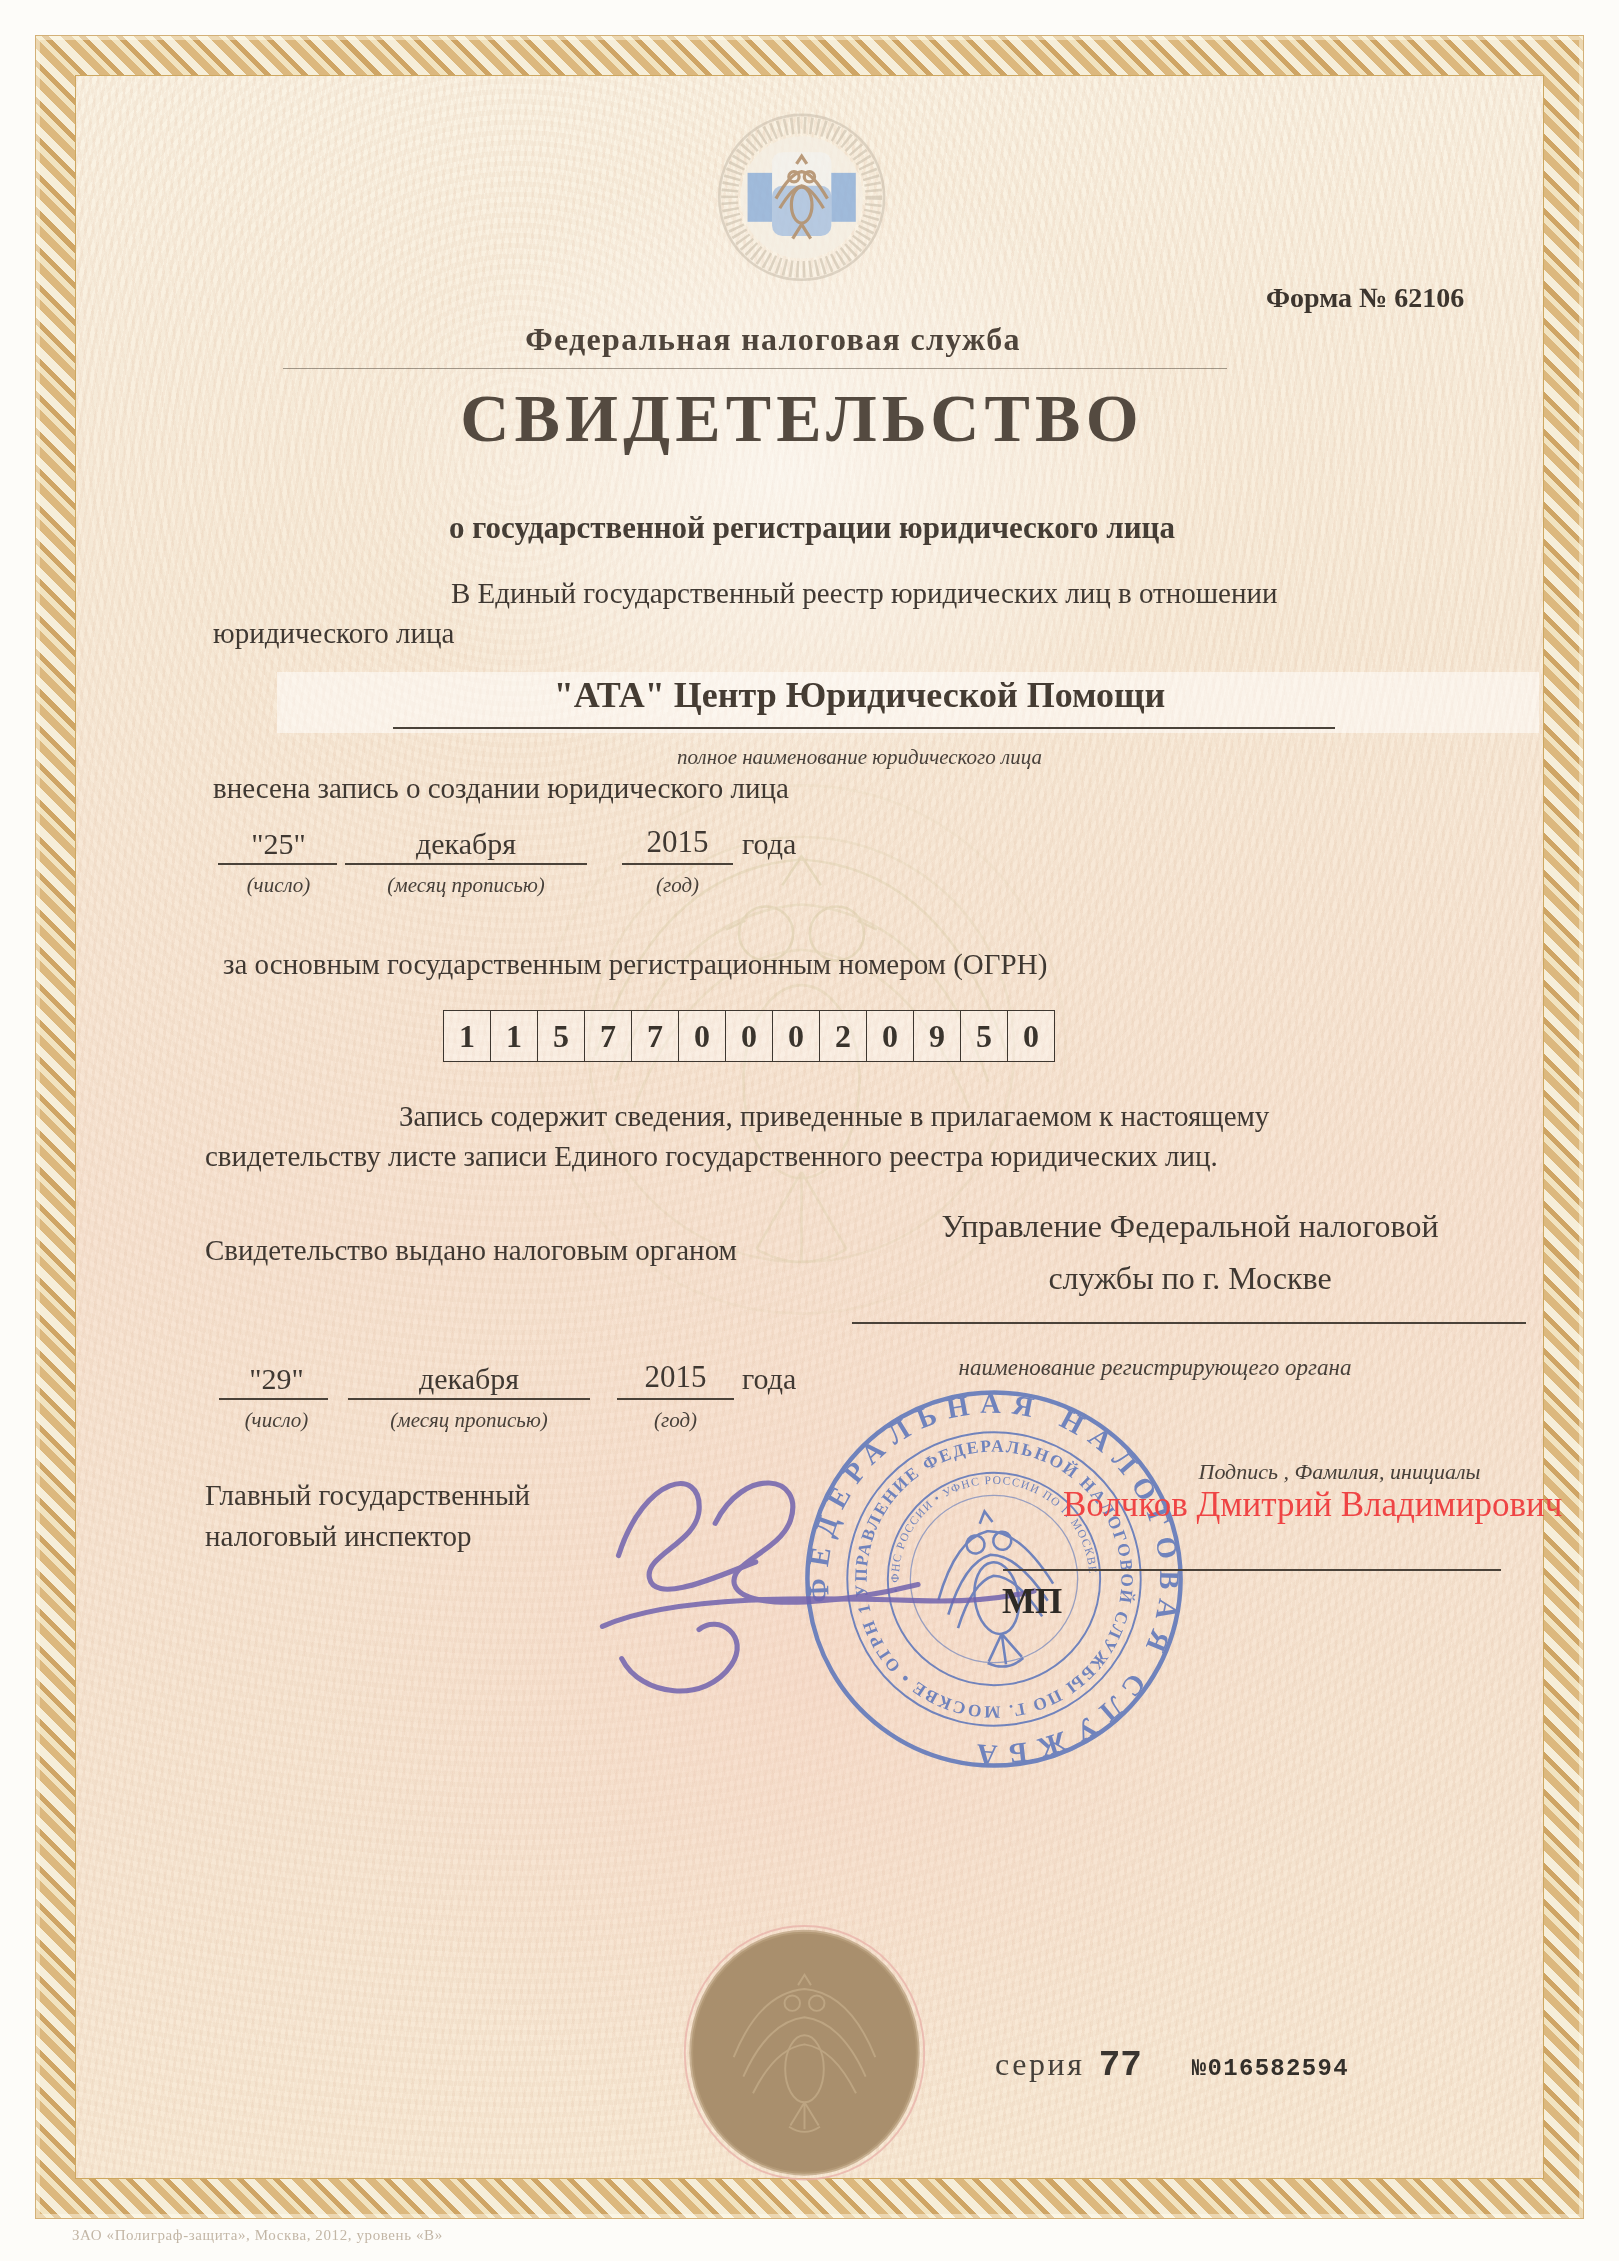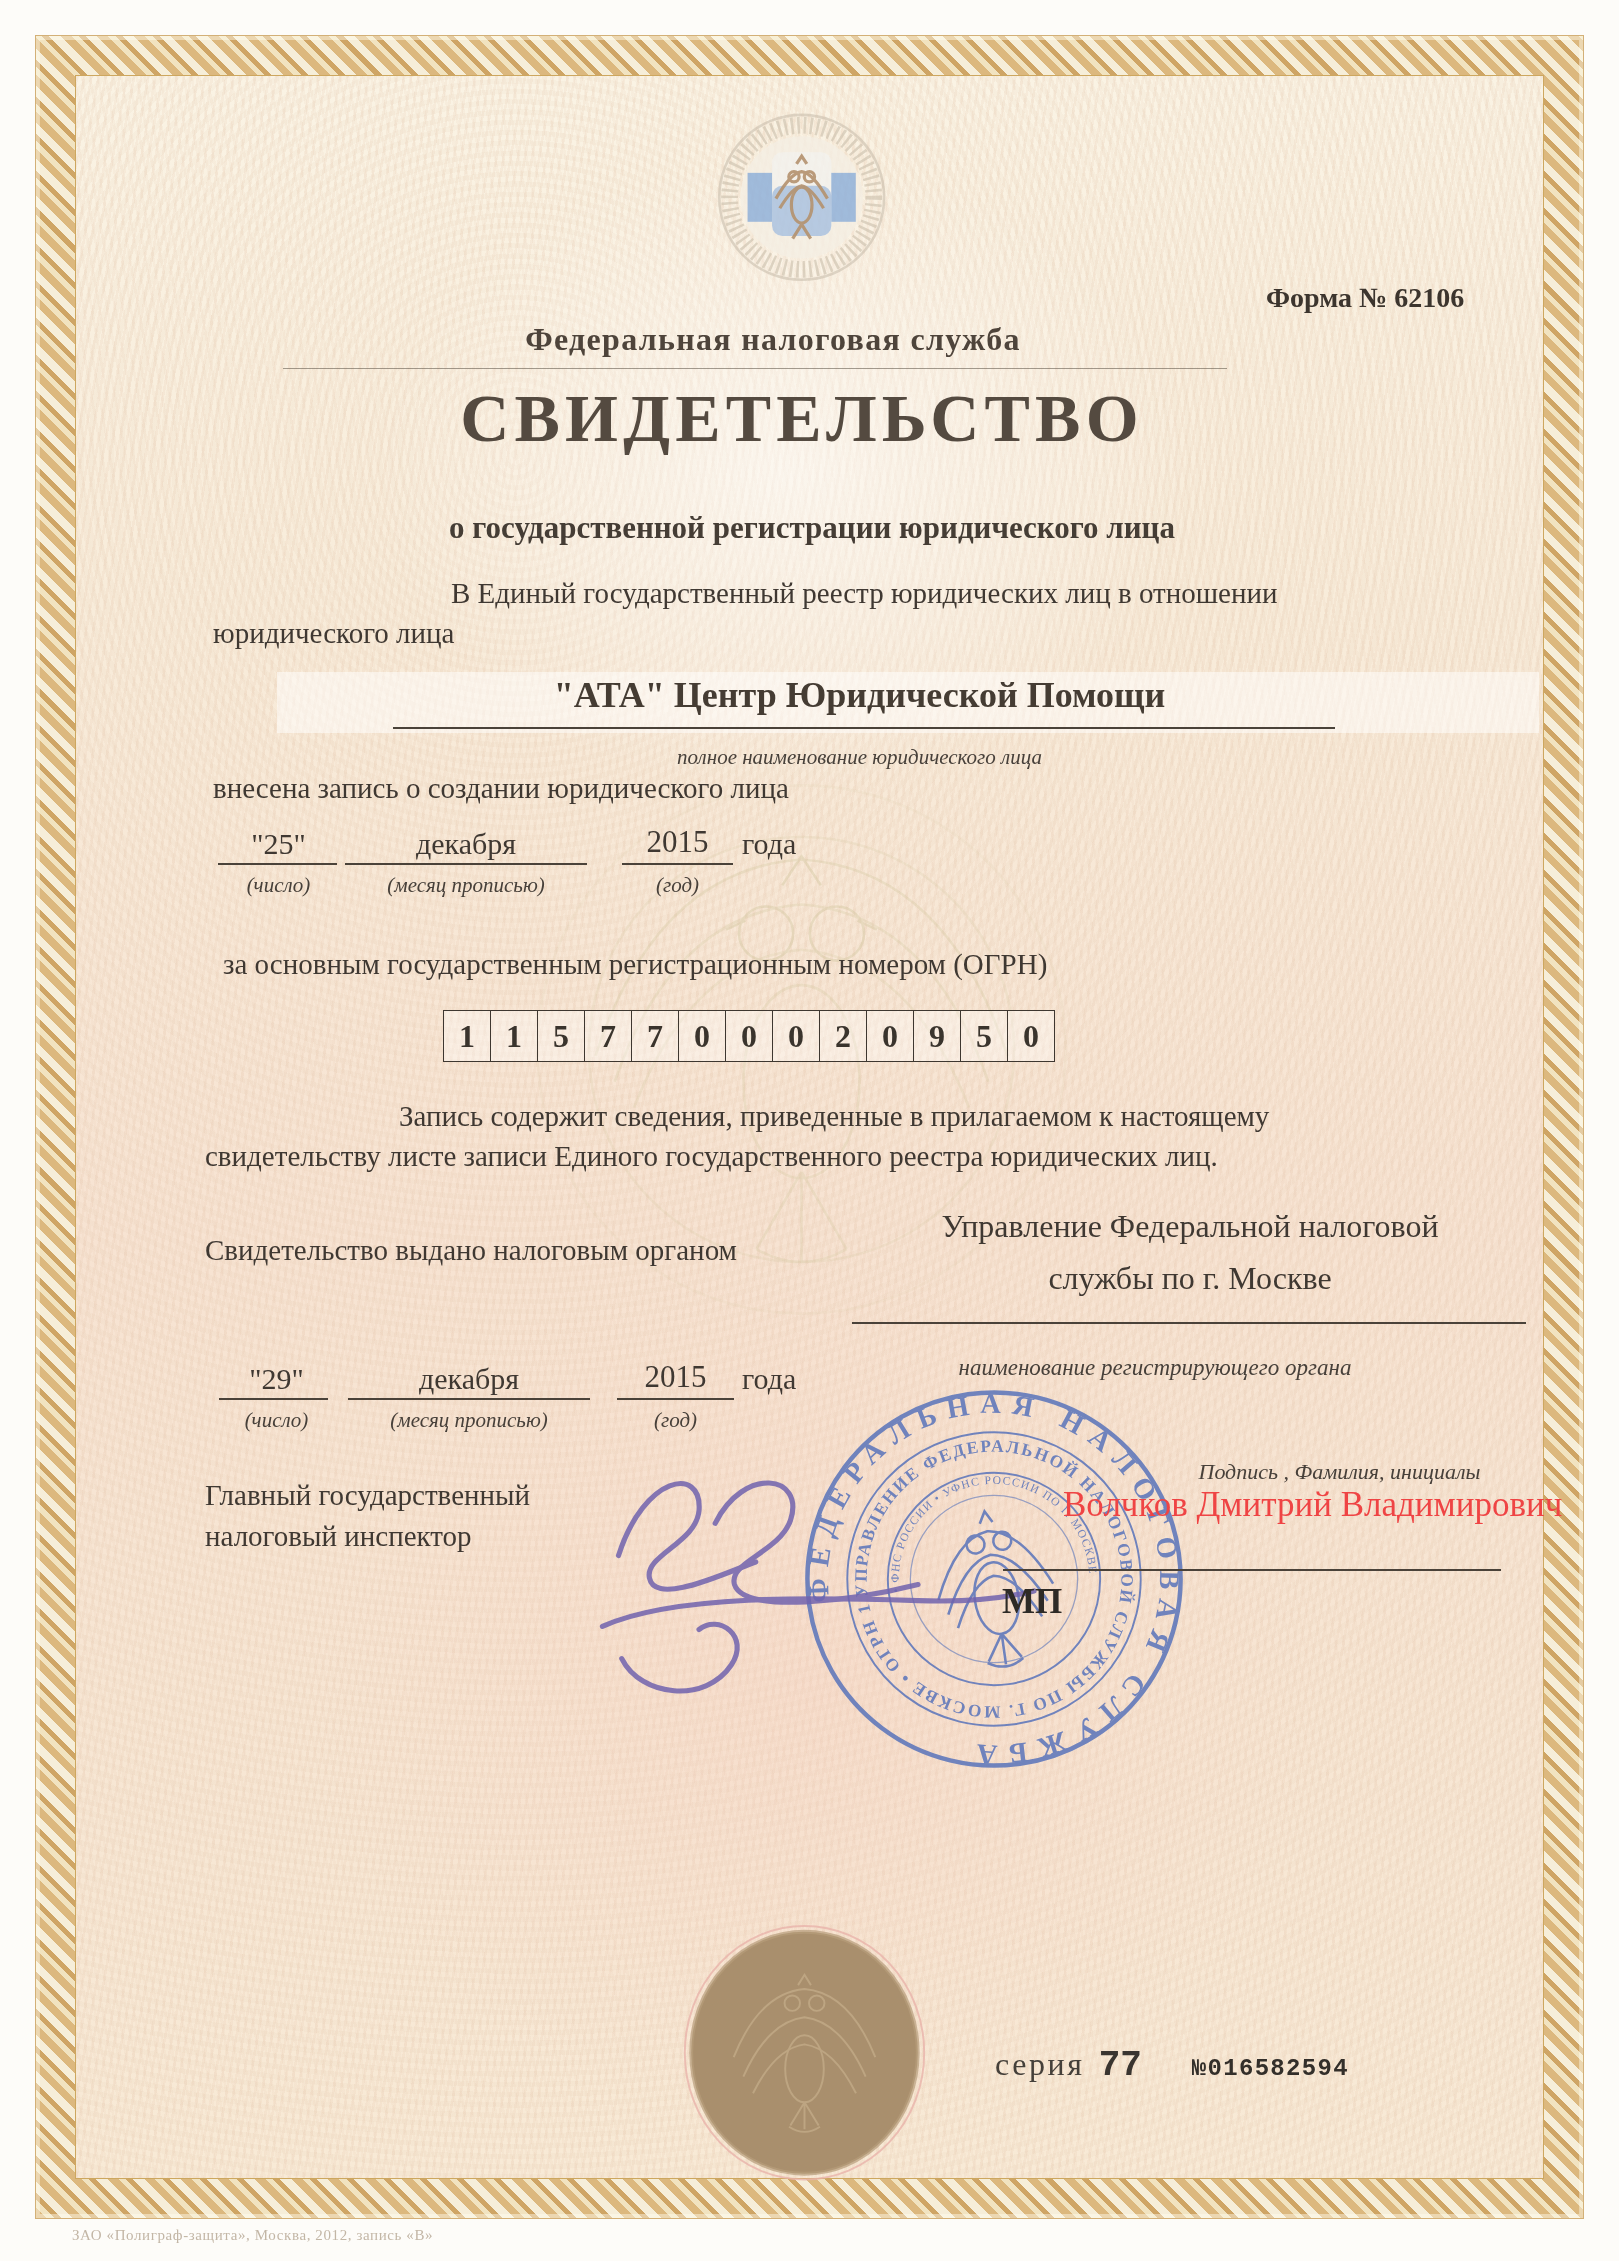--- a/index.html
+++ b/index.html
@@ -226,14 +226,14 @@
     <path d="M171,318 q24,16 48,0"></path>
   </g>
 </svg>
 
 <div class="serial-row">
   <span style="font-size:32px;letter-spacing:2.6px;">серия</span>
   <span class="mono b" style="font-size:36px;color:#3a3530;">77</span>
   <span class="mono b" style="font-size:24px;color:#332f2a;letter-spacing:1.3px;padding-left:36px;">№016582594</span>
 </div>
 
-<div class="micro">ЗАО «Полиграф-защита», Москва, 2012, запись «В»</div>
+<div class="micro">ЗАО «Полиграф-защита», Москва, 2012, уровень «В»</div>
 
 
 </body></html>

